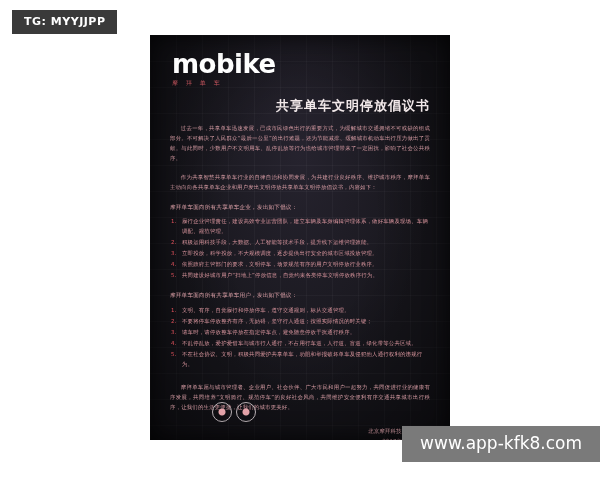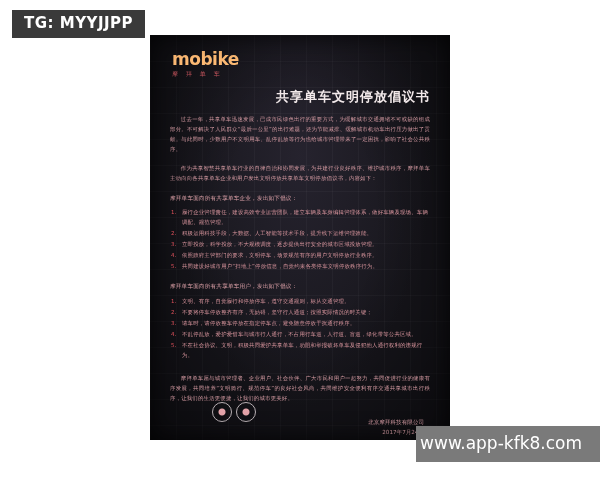--- a/index.html
+++ b/index.html
@@ -15,37 +15,37 @@
     position: relative;
   }
 
   
   .tg-badge {
     position: absolute;
     left: 12px;
     top: 10px;
     background: #3a3a3a;
     color: #ffffff;
-    font-size: 15px;
+    font-size: 11px;
     font-weight: bold;
     letter-spacing: 0.5px;
     padding: 6px 12px 7px 12px;
     line-height: 1;
     z-index: 20;
   }
 
   
   .site-badge {
     position: absolute;
     right: 0px;
     bottom: 18px;
     background: #7a7a7a;
     color: #ffffff;
     font-size: 17px;
-    padding: 9px 18px 10px 4px;
+    padding: 9px 18px 10px 18px;
     line-height: 1;
     z-index: 20;
   }
 
   
   .poster-wrap {
     position: absolute;
     left: 150px;
     top: 35px;
     width: 300px;
@@ -83,23 +83,23 @@
     padding: 14px 20px 10px 20px;
     box-sizing: border-box;
     color: #e3a8ae;
   }
 
   
   .logo-row {
     margin: 2px 0 0 2px;
   }
   .logo-word {
-    font-size: 17px;
+    font-size: 26px;
     font-weight: bold;
-    color: #fdba74;
+    color: #ffffff;
     letter-spacing: -0.5px;
     line-height: 1;
   }
   .logo-sub {
     margin-top: 3px;
     font-size: 6px;
     color: #c4545c;
     letter-spacing: 3px;
     line-height: 1;
   }

